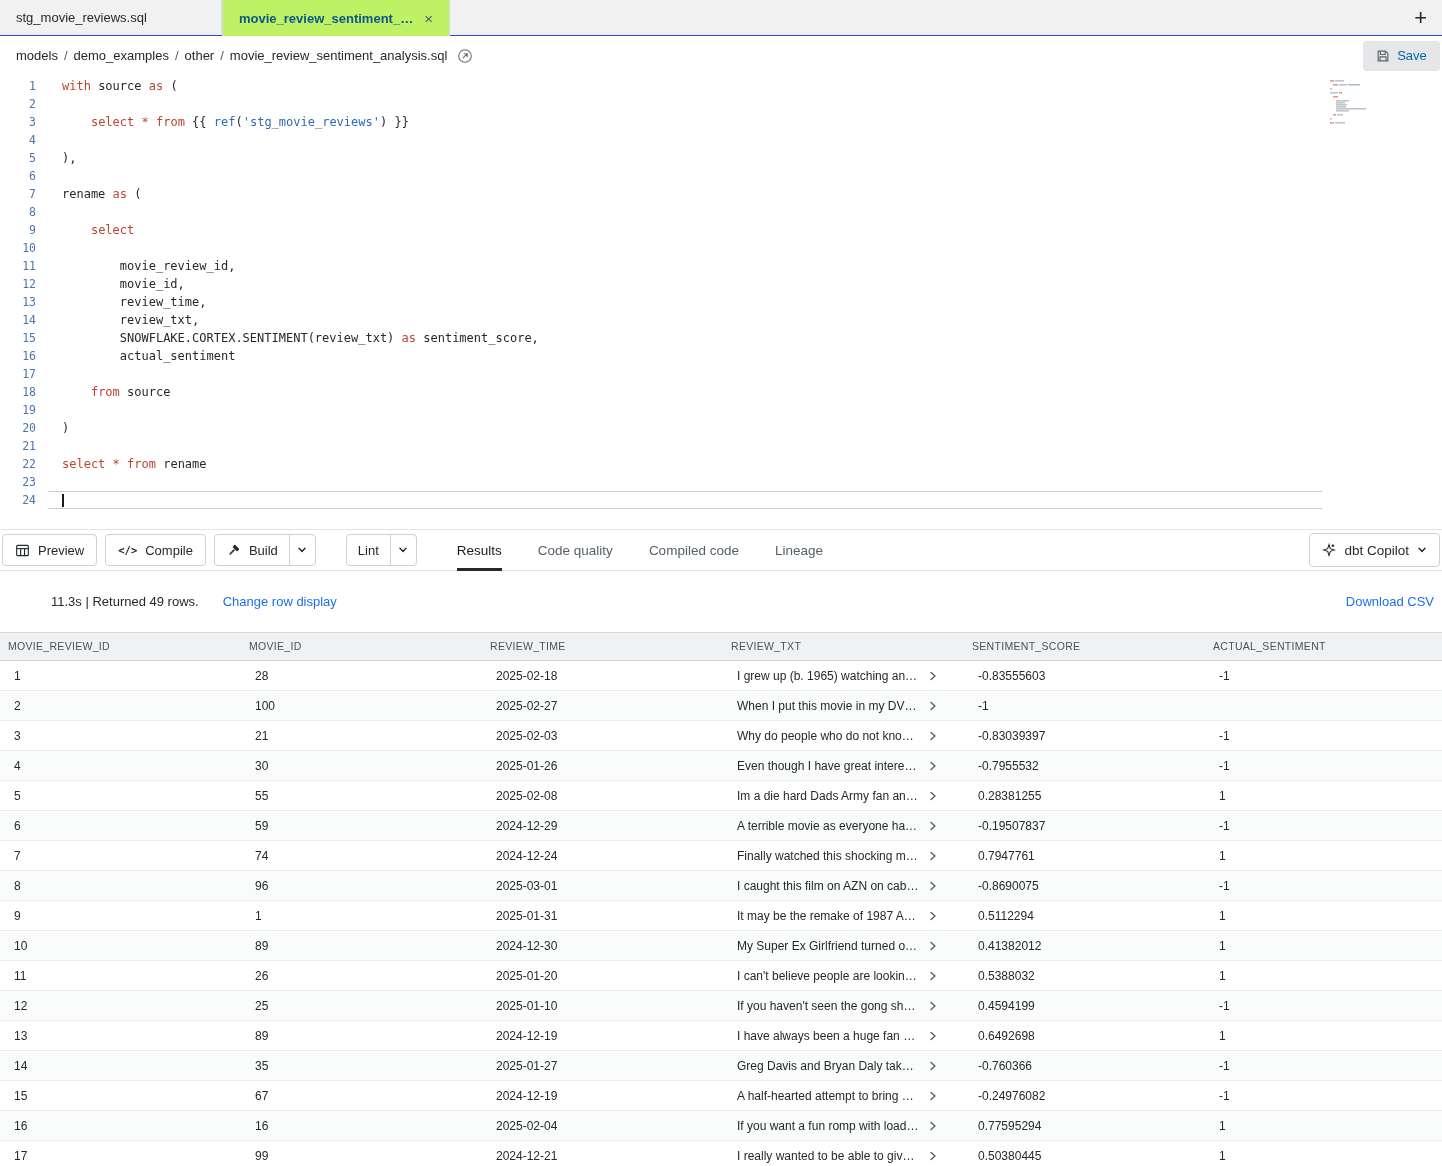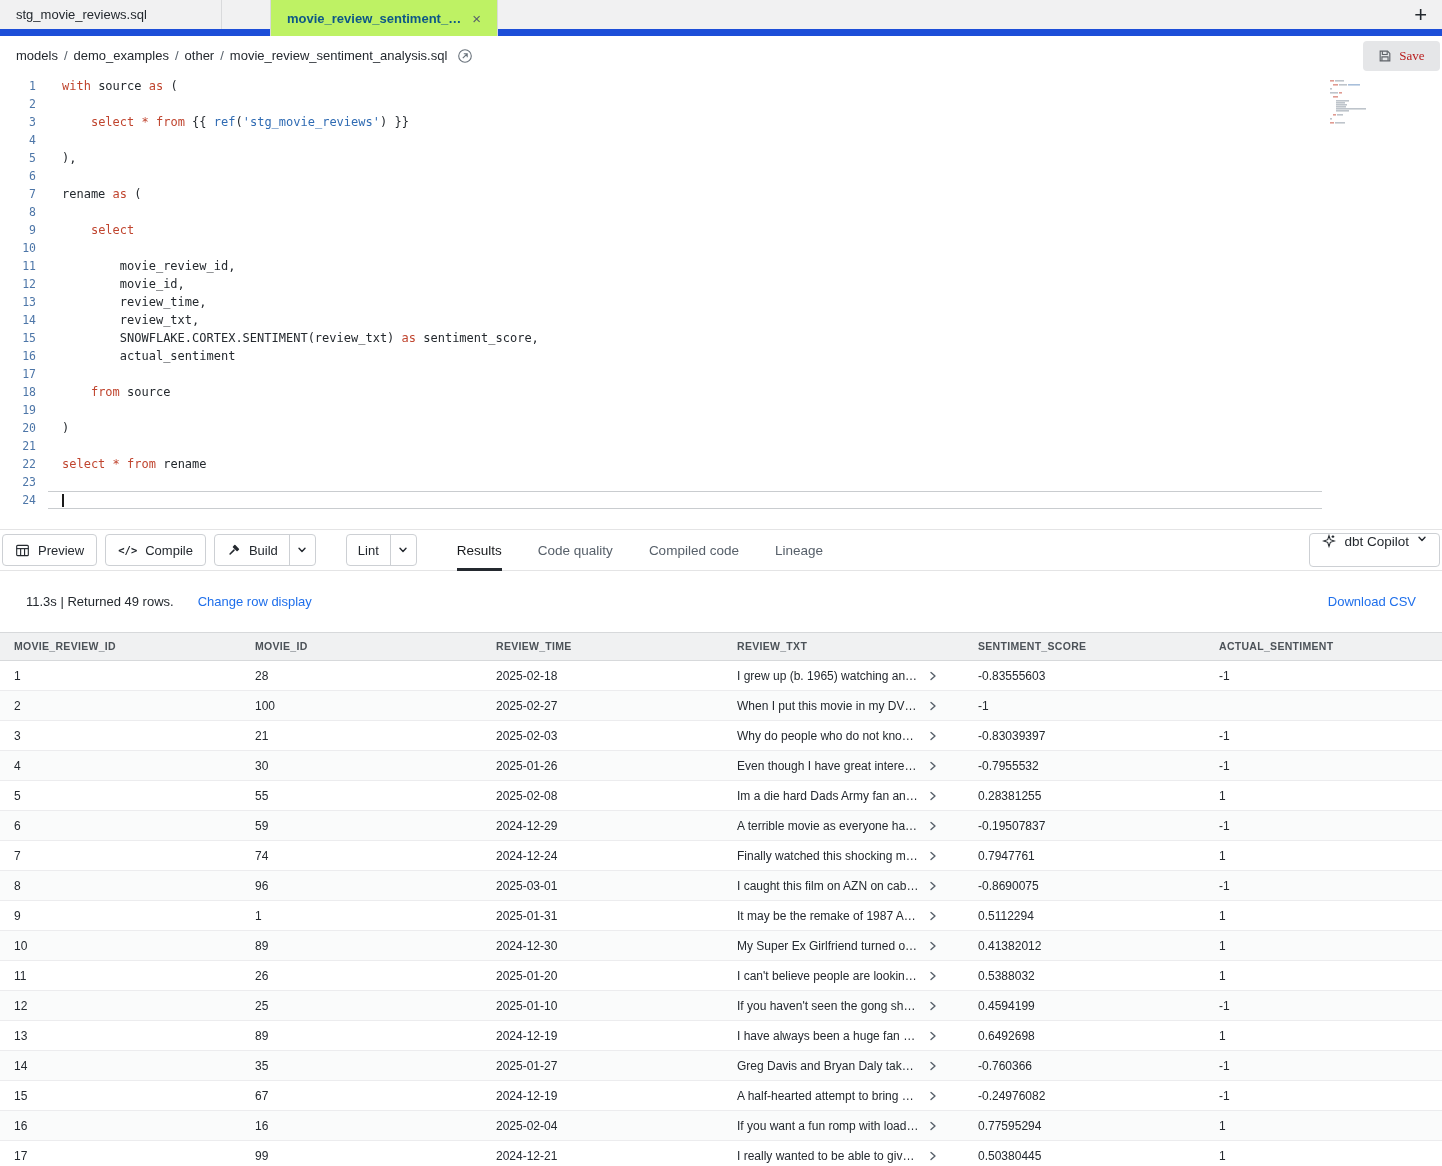--- a/index.html
+++ b/index.html
@@ -4,34 +4,34 @@
 <style>
   :root{
     --accent-link:#1f6feb; --keyword:#c0452f; --string:#2f6bb3; --function:#2f6bb3;
     --line-number:#4d76a8; --active-tab:#0d5787; --tab-underline:#24292f;
   }
   *{margin:0;box-sizing:border-box;}
   body{margin:0;background:#fff;font-family:"Liberation Sans",sans-serif;-webkit-font-smoothing:antialiased;}
   .app{position:relative;width:1442px;height:1166px;overflow:hidden;background:#fff;}
 
   
-  .tabbar{display:flex;height:36px;background:#f1f1f2;border-bottom:7px solid #1d4ed8;gap:48px;}
+  .tabbar{display:flex;height:36px;background:#f1f1f2;border-bottom:1px solid #1d4ed8;}
   .tab{display:flex;align-items:center;padding:0 16px;font-size:13px;color:#24292f;border-right:1px solid #d9dadc;width:222px;}
   .tab.active{width:228px;background:#bef264;border-left:1px solid #d9dadc;justify-content:space-between;
     color:var(--active-tab);font-weight:600;margin-bottom:-1px;height:36px;z-index:2;}
   .tab-close{color:#57606a;font-weight:400;font-size:15px;margin-left:10px;cursor:pointer;}
   .newtab{margin-left:auto;align-self:center;font-size:22px;font-weight:300;color:#24292f;padding:0 15px;line-height:1;}
 
   
   .crumbbar{display:flex;align-items:center;height:39px;padding:0 2px 0 16px;background:#fff;}
   .breadcrumb{display:flex;align-items:center;font-size:13px;color:#24292f;}
   .bc-sep{margin:0 6px;color:#57606a;}
   .bc-icon{display:flex;margin-left:10px;}
   .save-btn{margin-left:auto;display:flex;align-items:center;justify-content:center;gap:7px;width:77px;height:30px;
-    background:#e5e6e8;border:none;border-radius:4px;color:#b91c1c;font-size:13px;font-weight:500;font-family:Liberation Serif, serif;}
+    background:#e5e6e8;border:none;border-radius:4px;color:#0369a1;font-size:13px;font-weight:500;font-family:Liberation Sans, sans-serif;}
 
   
   .editor{position:relative;height:454px;padding-top:2px;overflow:hidden;background:#fff;
     font-family:"DejaVu Sans Mono",monospace;font-size:12px;}
   .line-row{display:flex;height:18px;line-height:18px;}
   .ln{flex:none;width:36px;text-align:right;color:var(--line-number);font-size:11.5px;}
   .code-area{flex:none;width:1274px;margin-left:12px;padding-left:14px;white-space:pre;color:#24292e;}
   .code-area.current{border-top:1px solid #c9cccf;border-bottom:1px solid #c9cccf;}
   .cursor{display:inline-block;width:2px;height:13px;background:#1a1a1a;vertical-align:-2px;}
   .tok-kw{color:var(--keyword);}
@@ -48,33 +48,33 @@
   .btn.simple{padding:0 12px;gap:8px;}
   .split{padding:0;}
   .split.lint{margin-left:30px;}
   .btn-main{display:flex;align-items:center;gap:8px;padding:0 11px;height:100%;}
   .btn-chev{display:flex;align-items:center;justify-content:center;width:26px;height:100%;border-left:1px solid #cdd0d4;}
   .glyph{font-family:"DejaVu Sans Mono",monospace;font-size:10.5px;font-weight:700;color:#24292f;}
   .rtabs{display:flex;height:100%;margin-left:40px;gap:36px;}
   .rtab{display:flex;align-items:center;position:relative;font-size:13.5px;color:#57606a;cursor:pointer;}
   .rtab.active{color:#17191c;font-weight:500;}
   .rtab.active::after{content:"";position:absolute;left:0;right:0;bottom:-1px;height:3px;background:var(--tab-underline);}
-  .copilot{margin-left:auto;display:flex;align-items:flex-start;gap:8px;height:34px;border:1px solid #cdd0d4;border-radius:4px;
+  .copilot{margin-left:auto;display:flex;align-items:center;gap:8px;height:34px;border:1px solid #cdd0d4;border-radius:4px;
     padding:0 12px;font-size:13.5px;color:#24292f;background:#fff;cursor:pointer;}
 
   
-  .statusbar{display:flex;align-items:center;height:61px;padding:0 26px;font-size:13px;color:#24292f;}
+  .statusbar{display:flex;align-items:center;height:61px;padding:0 8px;font-size:13px;color:#24292f;margin-left:43px;}
   .link{color:var(--accent-link);cursor:pointer;}
   .change{margin-left:24px;}
   .download{margin-left:auto;margin-right:0;}
 
   
   .grid{display:grid;grid-template-columns:241px 241px 241px 241px 241px minmax(180px,1fr);}
   .thead{background:#f0f1f2;border-top:1px solid #d7d9db;border-bottom:1px solid #d7d9db;height:29px;line-height:27px;}
-  .hcell{padding-left:14px;font-size:10.5px;font-weight:700;color:#4c5258;letter-spacing:.3px;white-space:nowrap;overflow:hidden;}
+  .hcell{padding-left:8px;font-size:10.5px;font-weight:400;color:#4c5258;letter-spacing:.3px;white-space:nowrap;overflow:hidden;}
   .trow{height:30px;line-height:30px;border-bottom:1px solid #ececee;background:#fff;}
   .trow.alt{background:#fafbfb;}
   .cell{padding-left:14px;font-size:12px;color:#24292f;white-space:nowrap;overflow:hidden;}
   .cell.review{position:relative;padding-right:44px;}
   .rtxt{display:block;overflow:hidden;text-overflow:ellipsis;}
   .chev{position:absolute;right:26px;top:0;height:30px;display:flex;align-items:center;cursor:pointer;}
 </style>
 </head>
 <body>
 

